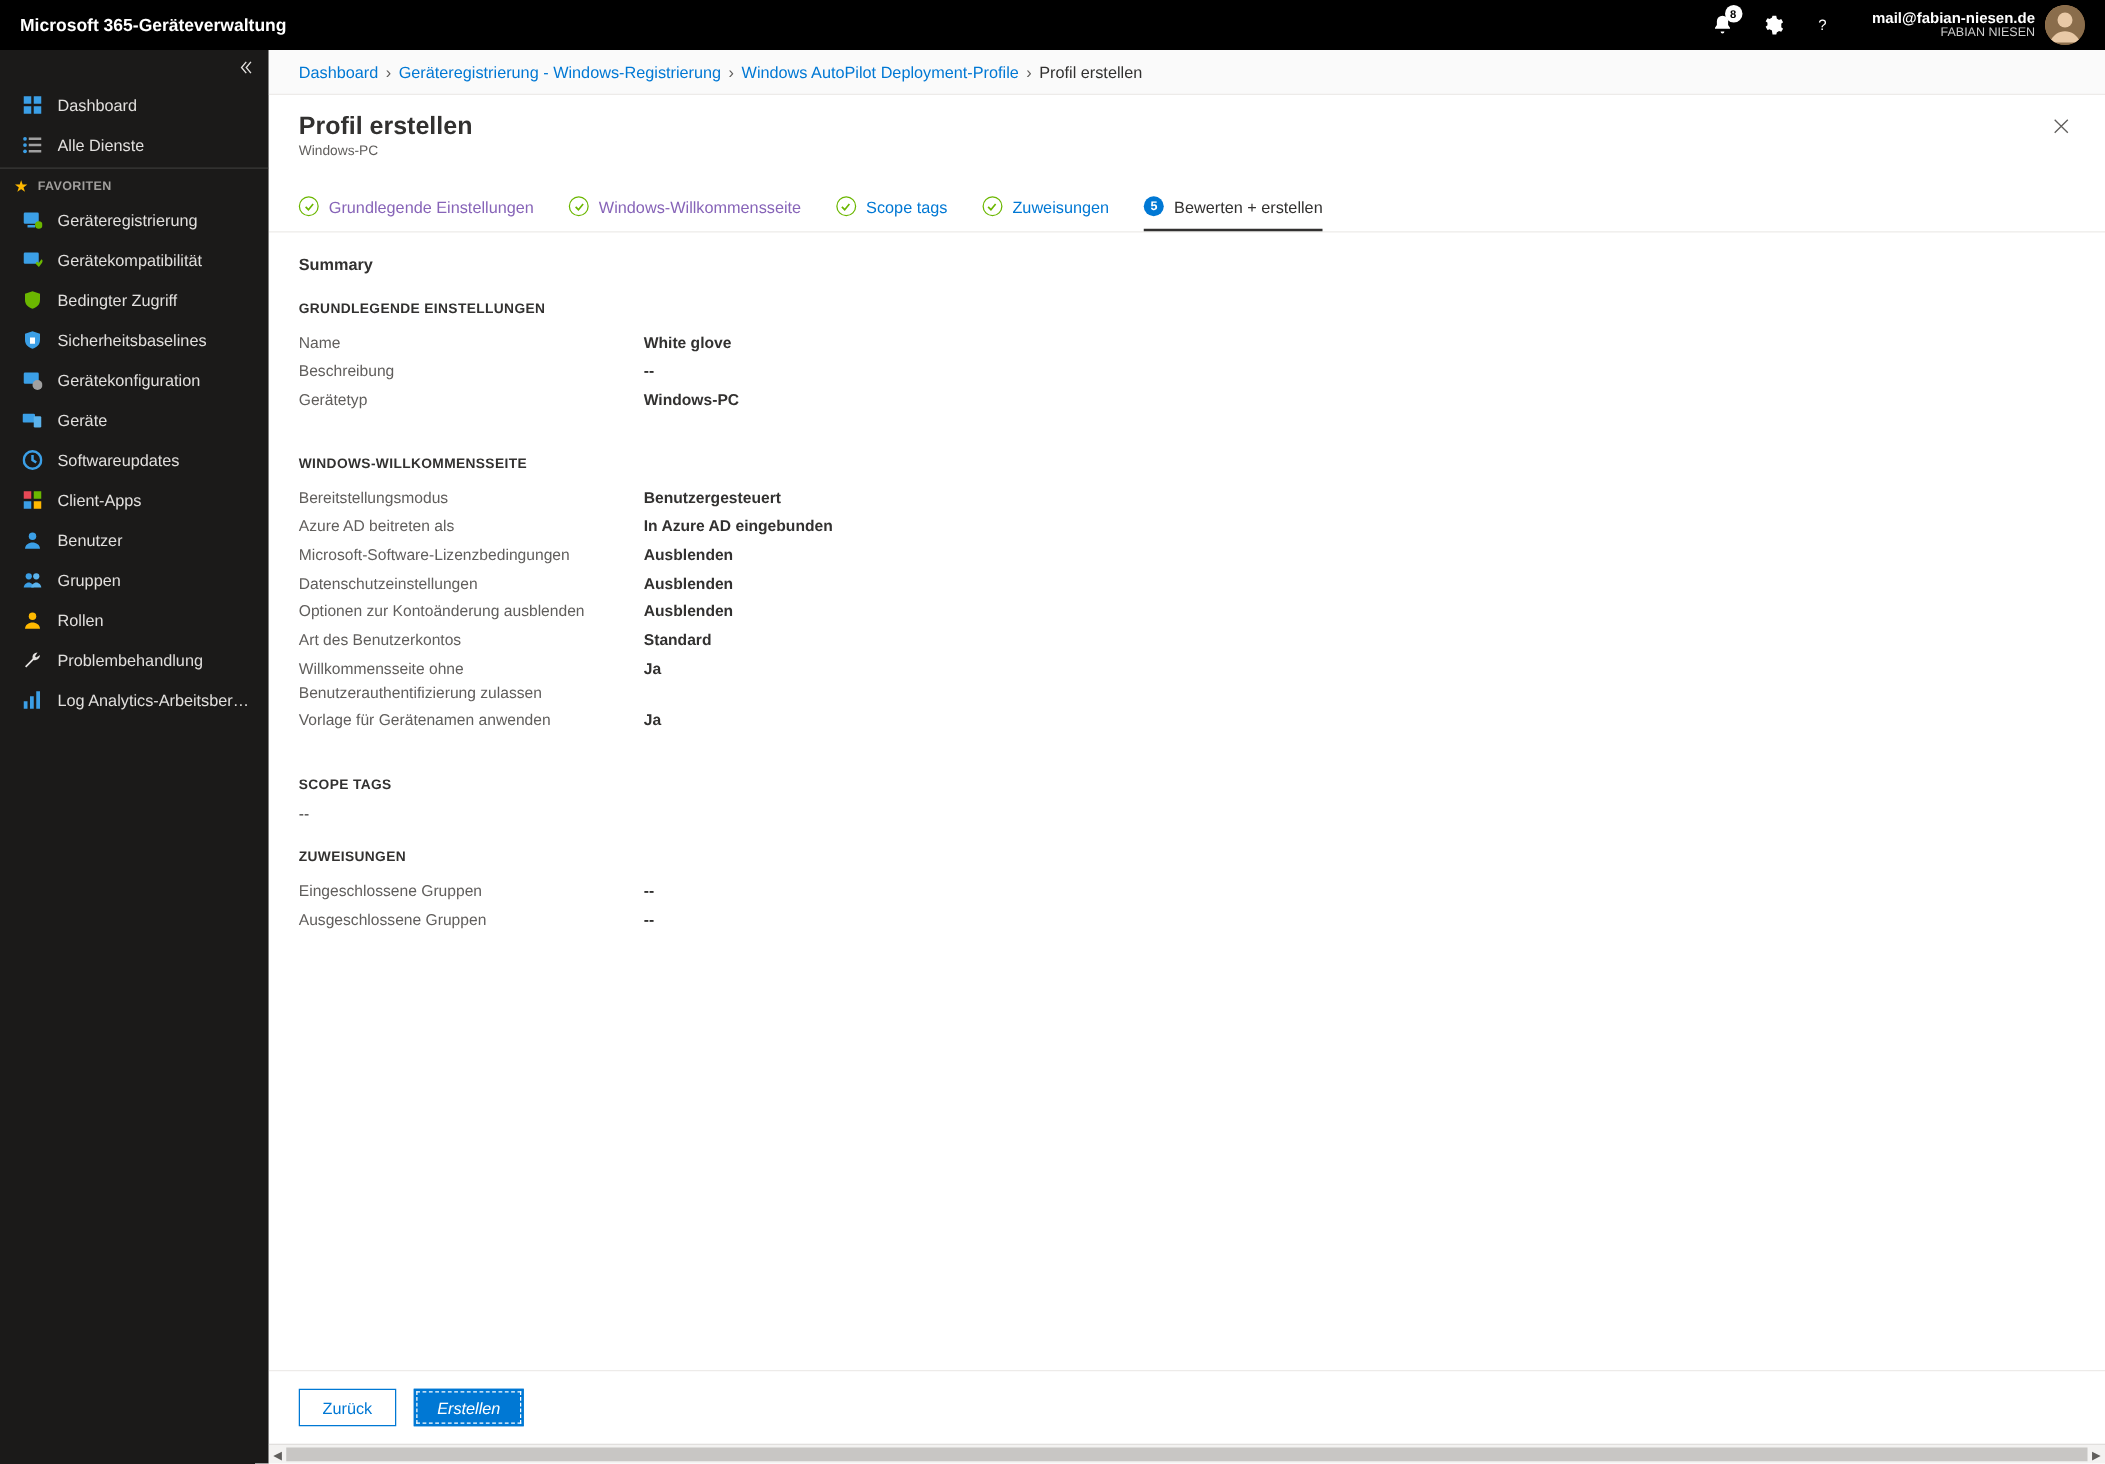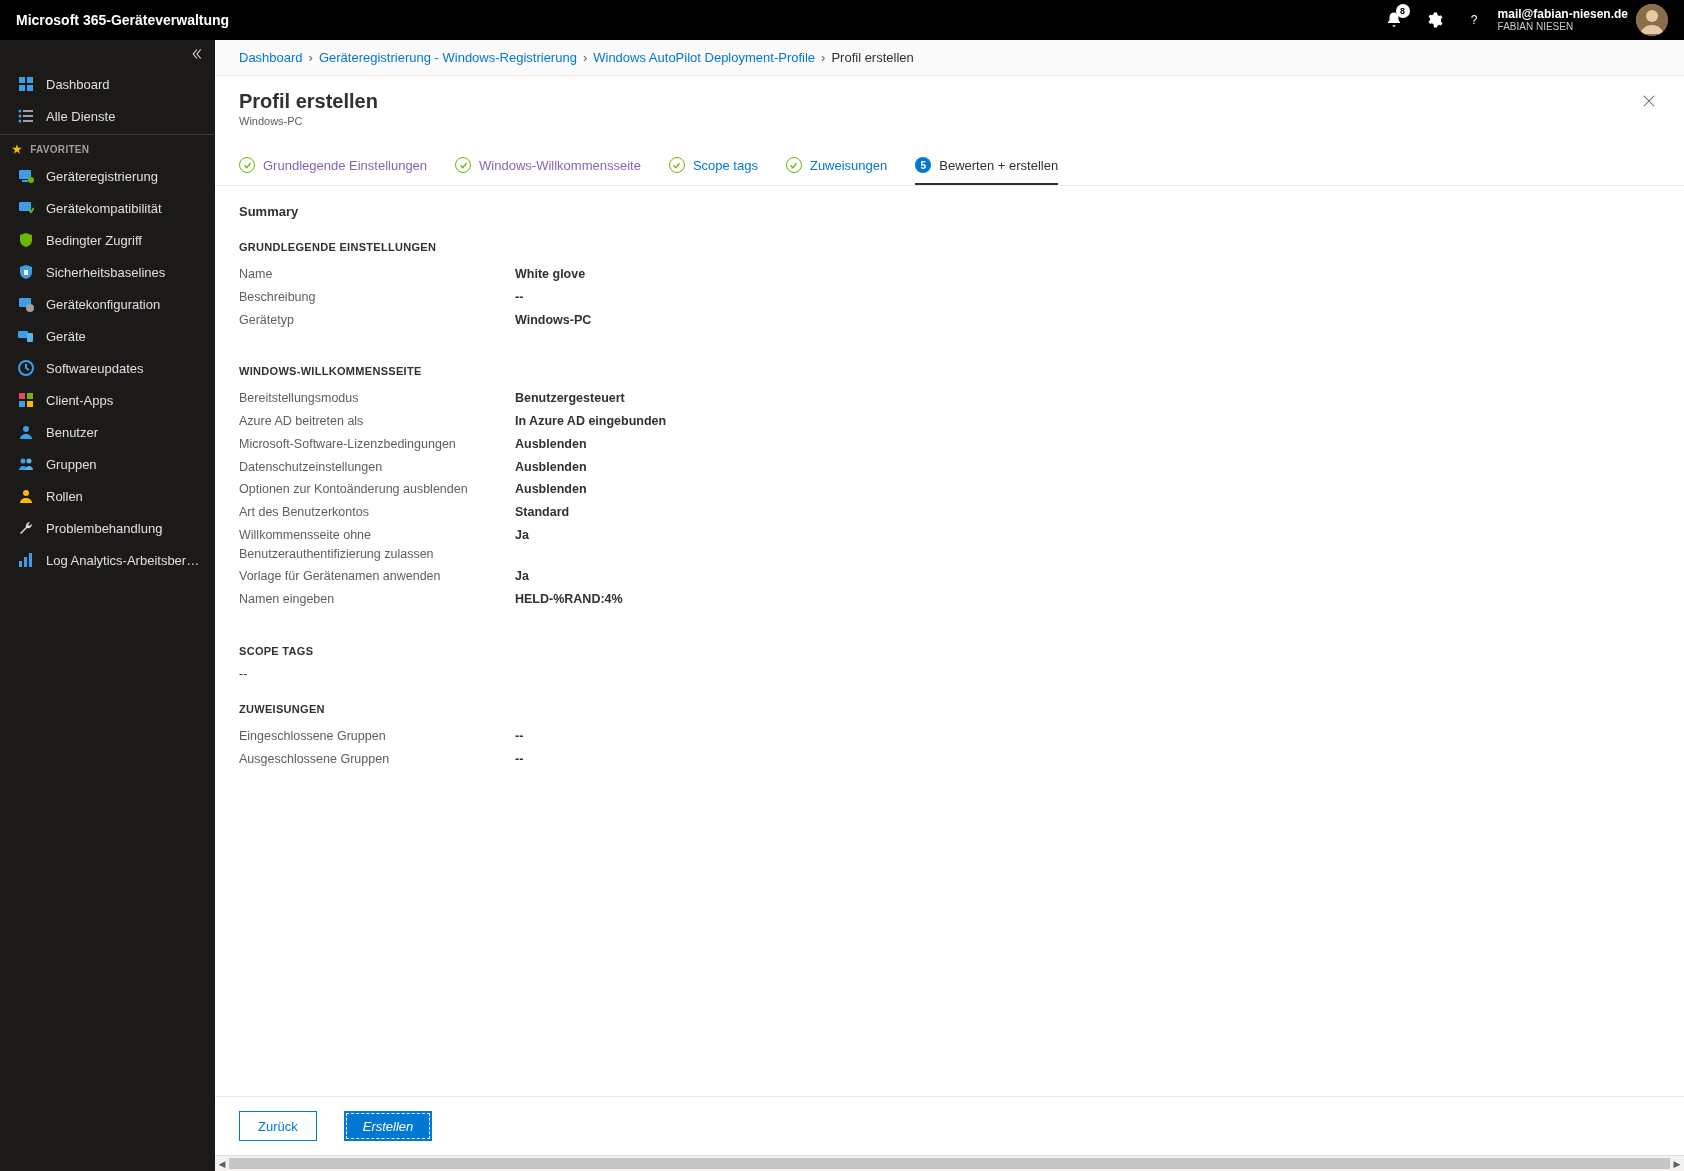--- a/index.html
+++ b/index.html
@@ -6,21 +6,21 @@
   html, body { height: 100%; font-family: "Segoe UI", -apple-system, sans-serif; font-size: 13px; color: #323130; }
   body { display: flex; flex-direction: column; overflow: hidden; }
 
   
   .topbar { height: 40px; background: #000; color: #fff; display: flex; align-items: center; padding: 0 16px; }
   .topbar .brand { font-size: 14px; font-weight: 600; }
   .topbar .spacer { flex: 1; }
   .topbar .icon-btn { width: 40px; height: 40px; display: flex; align-items: center; justify-content: center; cursor: pointer; position: relative; }
   .topbar .icon-btn svg { width: 18px; height: 18px; fill: #fff; }
   .topbar .badge { position: absolute; top: 4px; right: 4px; background: #fff; color: #000; border-radius: 8px; font-size: 9px; min-width: 14px; height: 14px; display: flex; align-items: center; justify-content: center; font-weight: 600; padding: 0 3px; }
-  .topbar .user { display: flex; flex-direction: column; align-items: flex-start; margin-left: 4px; margin-right: 8px; line-height: 1.2; }
+  .topbar .user { display: flex; flex-direction: column; align-items: flex-end; margin-left: 20px; margin-right: 8px; line-height: 1.2; }
   .topbar .user .email { font-size: 12px; font-weight: 600; }
   .topbar .user .name { font-size: 10px; color: #ccc; }
   .topbar .avatar { width: 32px; height: 32px; border-radius: 50%; background: linear-gradient(135deg,#d4a373,#6a4c2a); display: flex; align-items: center; justify-content: center; overflow: hidden; }
   .topbar .avatar svg { width: 32px; height: 32px; }
 
   
   .main { flex: 1; display: flex; overflow: hidden; }
 
   
   .sidebar { width: 215px; background: #1b1a19; color: #e1dfdd; display: flex; flex-direction: column; font-size: 13px; overflow-y: auto; }
@@ -60,21 +60,21 @@
   .tab .numcircle { width: 16px; height: 16px; border-radius: 50%; background: #0078d4; color: #fff; font-size: 10px; display: flex; align-items: center; justify-content: center; font-weight: 600; }
 
   .body { flex: 1; overflow-y: auto; padding: 18px 24px 24px 24px; }
   .body h3.summary { font-size: 13px; font-weight: 600; margin-bottom: 22px; }
   .body .sect-title { font-size: 11px; font-weight: 600; letter-spacing: 0.3px; color: #323130; margin: 12px 0 10px 0; }
   .body .kv { display: flex; font-size: 12.5px; color: #605e5c; line-height: 1.5; padding: 2px 0; gap: 28px; }
   .body .kv .k { width: 248px; flex-shrink: 0; }
   .body .kv .v { color: #323130; font-weight: bold; }
   .body .scope-val { font-size: 12.5px; color: #323130; margin-bottom: 22px; }
 
-  .footer { padding: 14px 24px; display: flex; gap: 27px; border-top: 1px solid #edebe9; background: #fff; }
+  .footer { padding: 14px 24px; display: flex; gap: 14px; border-top: 1px solid #edebe9; background: #fff; }
   .btn { height: 30px; padding: 0 18px; font-size: 13px; cursor: pointer; border: 1px solid #0078d4; background: #fff; color: #0078d4; }
   .btn.primary { background: #0078d4; color: #fff; outline: 1px dashed #fff; outline-offset: -3px; font-style: italic; }
 
   .hscroll { height: 16px; background: #f3f2f1; border-top: 1px solid #e1dfdd; position: relative; }
   .hscroll .thumb { position: absolute; left: 14px; right: 14px; top: 2px; bottom: 2px; background: #c8c6c4; }
   .hscroll .arrow { position: absolute; top: 0; width: 14px; height: 100%; display: flex; align-items: center; justify-content: center; color: #605e5c; font-size: 9px; }
   .hscroll .arrow.l { left: 0; }
   .hscroll .arrow.r { right: 0; }
 </style>
 </head>
@@ -381,24 +381,20 @@
             <div class="v">Standard</div>
           </div>
         <div class="kv">
             <div class="k">Willkommensseite ohne Benutzerauthentifizierung zulassen</div>
             <div class="v">Ja</div>
           </div>
         <div class="kv">
             <div class="k">Vorlage für Gerätenamen anwenden</div>
             <div class="v">Ja</div>
           </div>
-        <div class="kv">
-            <div class="k">Namen eingeben</div>
-            <div class="v">HELD-%RAND:4%</div>
-          </div>
 
         <div style="height:22px"></div>
         <div class="sect-title">SCOPE TAGS</div>
         <div class="scope-val">--</div>
 
         <div class="sect-title">ZUWEISUNGEN</div>
         <div class="kv">
             <div class="k">Eingeschlossene Gruppen</div>
             <div class="v">--</div>
           </div>

